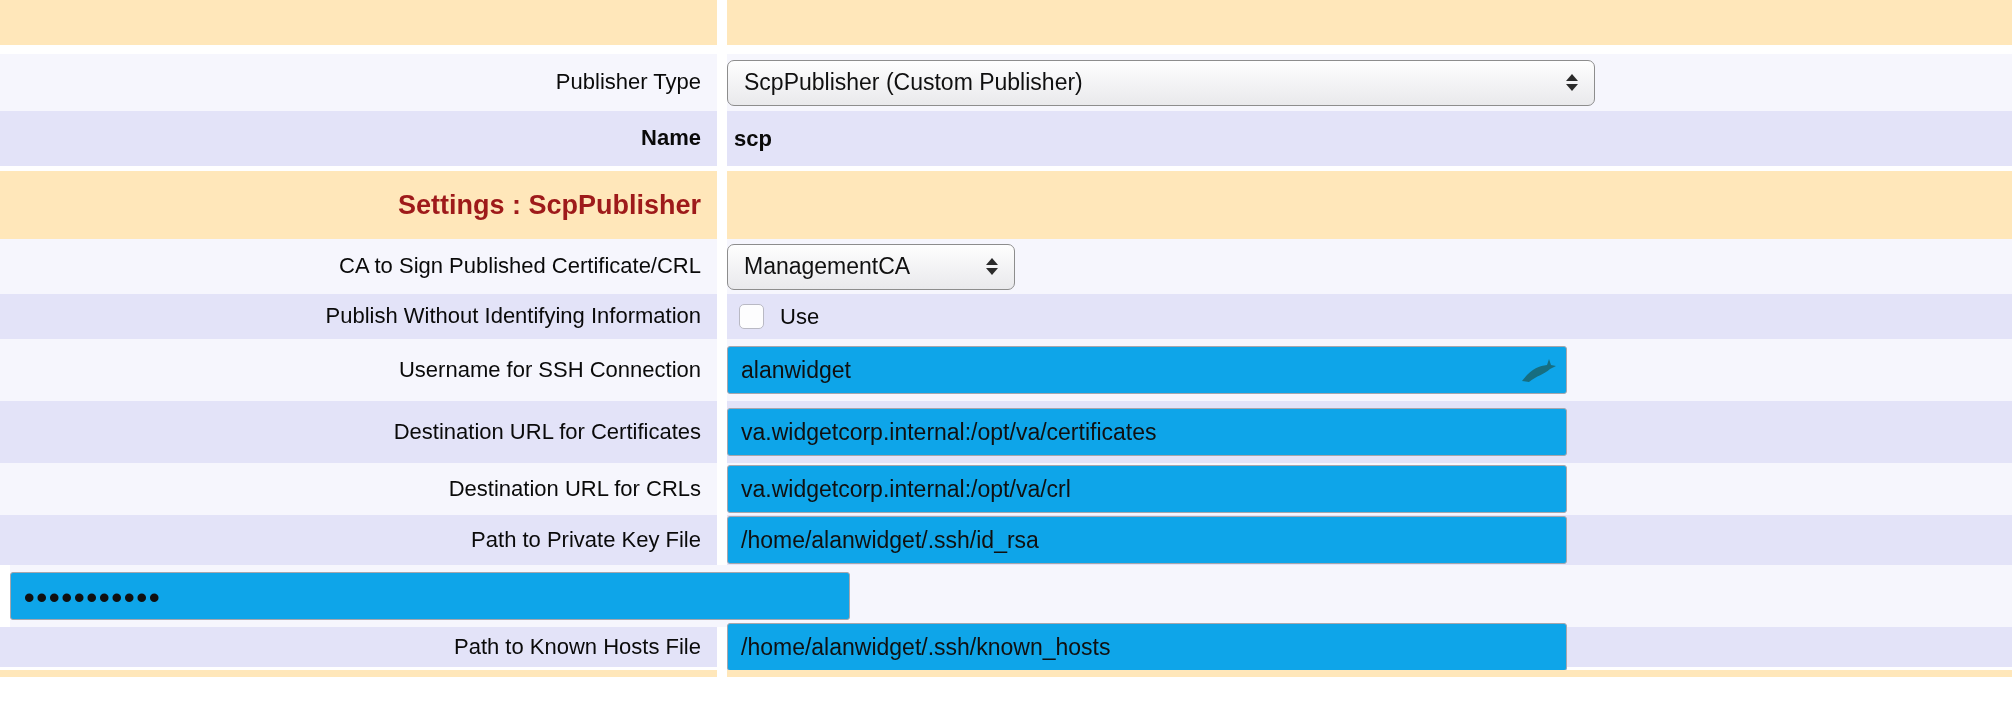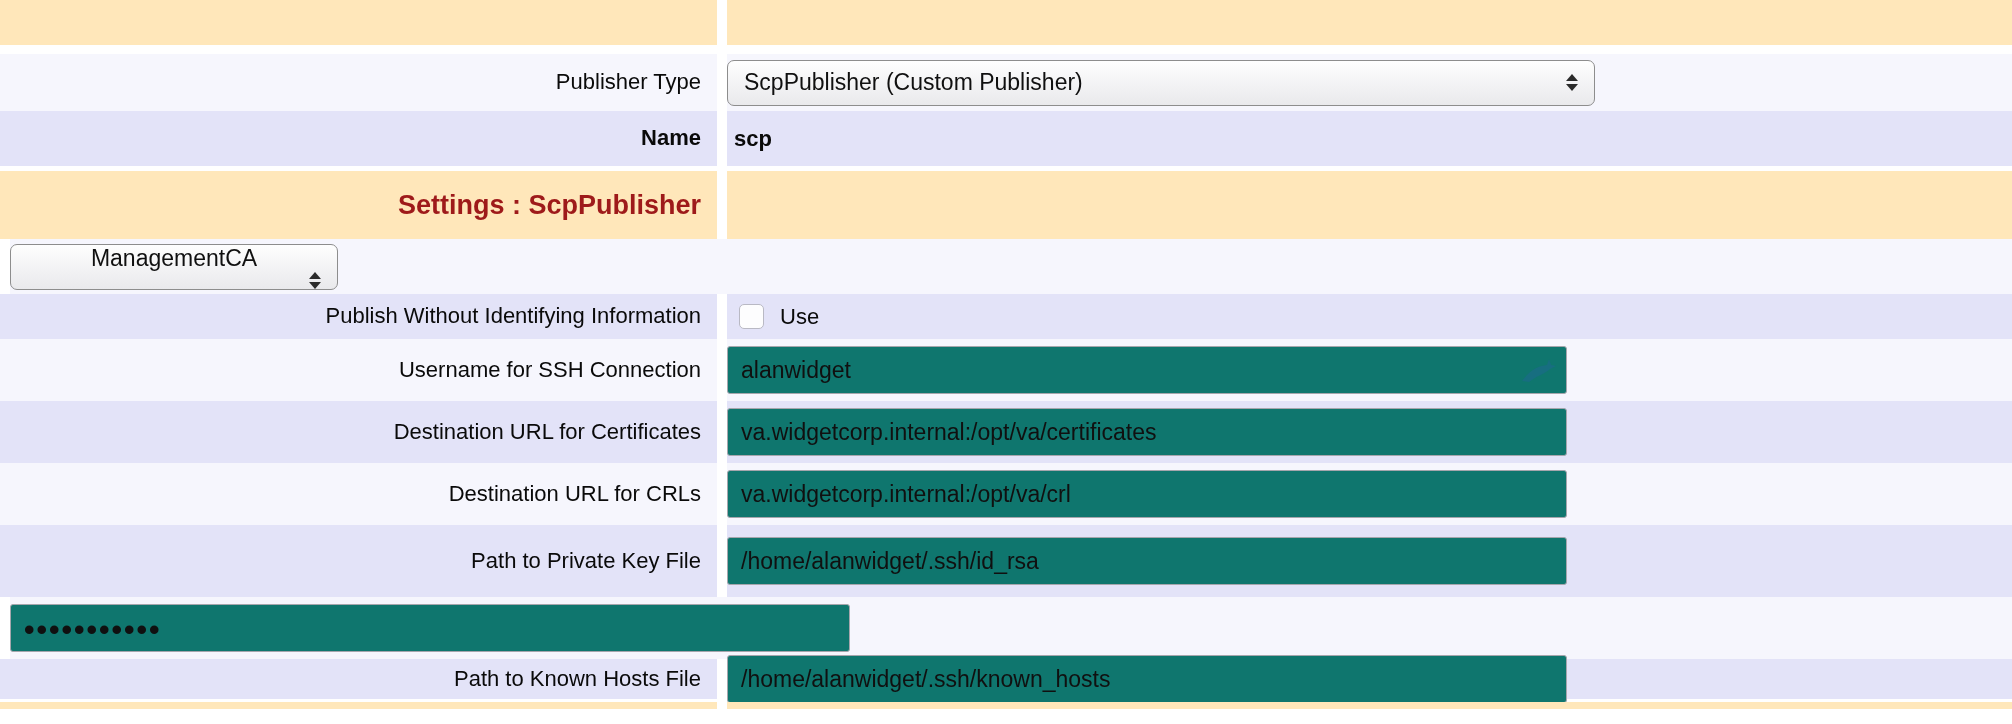--- a/index.html
+++ b/index.html
@@ -28,35 +28,35 @@
   .bg-light{background:var(--row-light);}
   .spacer{width:100%;background:#fff;}
 
   .label{font-size:22px;line-height:1.2;color:var(--ink);text-align:right;}
   .bold{font-weight:700;}
   .section-title{font-size:27px;font-weight:700;color:var(--maroon);text-align:right;}
   .plain-value{font-size:22px;margin-left:7px;}
 
   .text-input{
     width:840px;height:48px;box-sizing:border-box;border:1px solid var(--input-border);
-    border-radius:3px;background:#0f766e;font-size:23px;color:#101010;padding:0 13px;
+    border-radius:3px;background:#0ea5e9;font-size:23px;color:#101010;padding:0 13px;
     font-family:"Liberation Sans","DejaVu Sans",sans-serif;outline:none;
   }
   .pw{font-size:30px;letter-spacing:2px;font-weight:700;padding-top:4px;}
   .input-wrap{position:relative;width:840px;height:48px;}
   .input-wrap .text-input{position:absolute;left:0;top:0;}
   .autofill-icon{position:absolute;right:10px;top:50%;transform:translateY(-50%);cursor:pointer;line-height:0;}
 
   .select{
     height:46px;box-sizing:border-box;border:1px solid var(--select-border);border-radius:7px;
     background:linear-gradient(#fefefe,#e9e9ec);display:flex;align-items:center;
     padding:0 16px 0 16px;font-size:23px;color:#101010;cursor:default;
   }
   .select-big{width:868px;}
-  .select-small{width:328px;flex-direction:column;}
+  .select-small{width:288px;}
   .arrows{margin-left:auto;display:flex;flex-direction:column;align-items:center;gap:3px;padding-left:14px;}
   .tri-up{width:0;height:0;border-left:6px solid transparent;border-right:6px solid transparent;border-bottom:7px solid #2b2b2b;}
   .tri-down{width:0;height:0;border-left:6px solid transparent;border-right:6px solid transparent;border-top:7px solid #2b2b2b;}
 
   .checkbox{
     width:25px;height:25px;box-sizing:border-box;border:1px solid #b9b9c4;border-radius:5px;
     background:#fdfdfe;margin-left:12px;flex:0 0 25px;
   }
   .check-label{font-size:22px;margin-left:16px;}
 </style>
@@ -103,20 +103,23 @@
 
   <div class="row" style="height:68px">
     <div class="cell-l bg-band">
       <span class="section-title">Settings : ScpPublisher</span>
     </div>
     <div class="gap"></div>
     <div class="cell-r bg-band"></div>
   </div>
 
   <div class="row" style="height:55px">
+    <div class="cell-l bg-light">
+      <span class="label">CA to Sign Published Certificate/CRL</span>
+    </div>
     <div class="gap"></div>
     <div class="cell-r bg-light">
       <div class="select select-small">
         <span>ManagementCA</span>
         <span class="arrows">
           <span class="tri-up"></span>
             <span class="tri-down"></span>
         </span>
       </div>
     </div>
@@ -153,31 +156,31 @@
   <div class="row" style="height:62px">
     <div class="cell-l bg-dark">
       <span class="label">Destination URL for Certificates</span>
     </div>
     <div class="gap"></div>
     <div class="cell-r bg-dark">
       <input class="text-input" type="text" value="va.widgetcorp.internal:/opt/va/certificates" style="">
     </div>
   </div>
 
-  <div class="row" style="height:62px">
+  <div class="row" style="height:52px">
     <div class="cell-l bg-light">
       <span class="label">Destination URL for CRLs</span>
     </div>
     <div class="gap"></div>
     <div class="cell-r bg-light">
       <input class="text-input" type="text" value="va.widgetcorp.internal:/opt/va/crl" style="">
     </div>
   </div>
 
-  <div class="row" style="height:72px">
+  <div class="row" style="height:50px">
     <div class="cell-l bg-dark">
       <span class="label">Path to Private Key File</span>
     </div>
     <div class="gap"></div>
     <div class="cell-r bg-dark">
       <input class="text-input" type="text" value="/home/alanwidget/.ssh/id_rsa" style="">
     </div>
   </div>
 
   <div class="row" style="height:62px">

